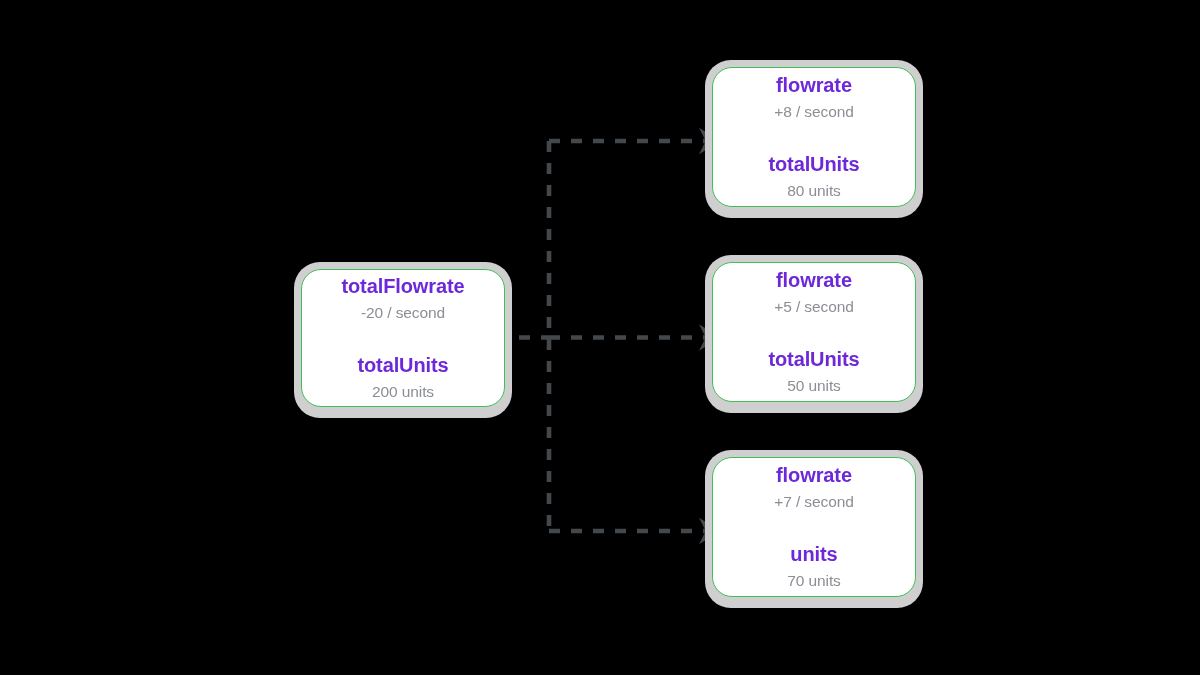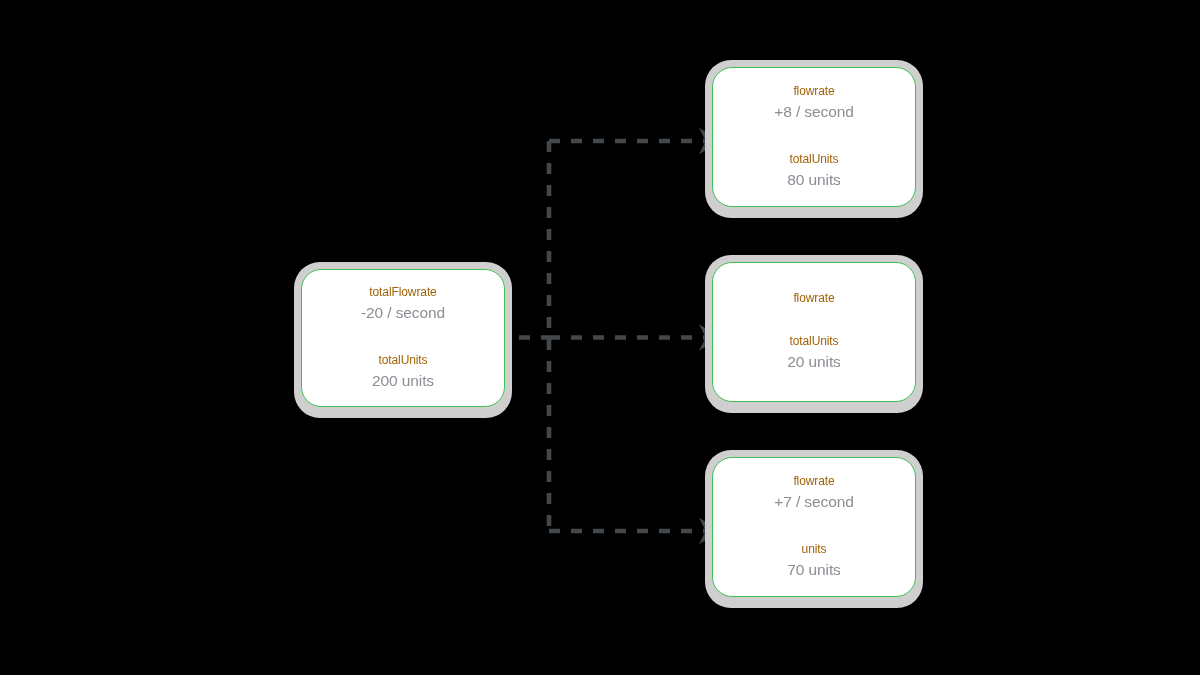--- a/index.html
+++ b/index.html
@@ -53,23 +53,23 @@
   }
   .field {
     text-align: center;
     width: 100%;
   }
   .field + .field {
     margin-top: 27px;
   }
   .field-label {
     display: block;
-    font-size: 12px;
-    font-weight: normal;
-    color: #a16207;
+    font-size: 20px;
+    font-weight: bold;
+    color: #6d28d9;
     letter-spacing: -0.1px;
     line-height: 1.35;
   }
   .field-value {
     display: block;
     font-size: 15.5px;
     font-weight: normal;
     color: #8b8e94;
     letter-spacing: -0.1px;
     line-height: 1.45;
@@ -123,24 +123,25 @@
         <span class="field-label">totalUnits</span>
         <span class="field-value">80 units</span>
       </div>
     </div>
   </div>
 
   <div class="node" style="left:705px; top:255px; width:218px; height:158px;">
     <div class="node-inner">
       <div class="field">
         <span class="field-label">flowrate</span>
+        <span class="field-value">+5 / second</span>
       </div>
       <div class="field">
         <span class="field-label">totalUnits</span>
-        <span class="field-value">20 units</span>
+        <span class="field-value">50 units</span>
       </div>
     </div>
   </div>
 
   <div class="node" style="left:705px; top:450px; width:218px; height:158px;">
     <div class="node-inner">
       <div class="field">
         <span class="field-label">flowrate</span>
         <span class="field-value">+7 / second</span>
       </div>

